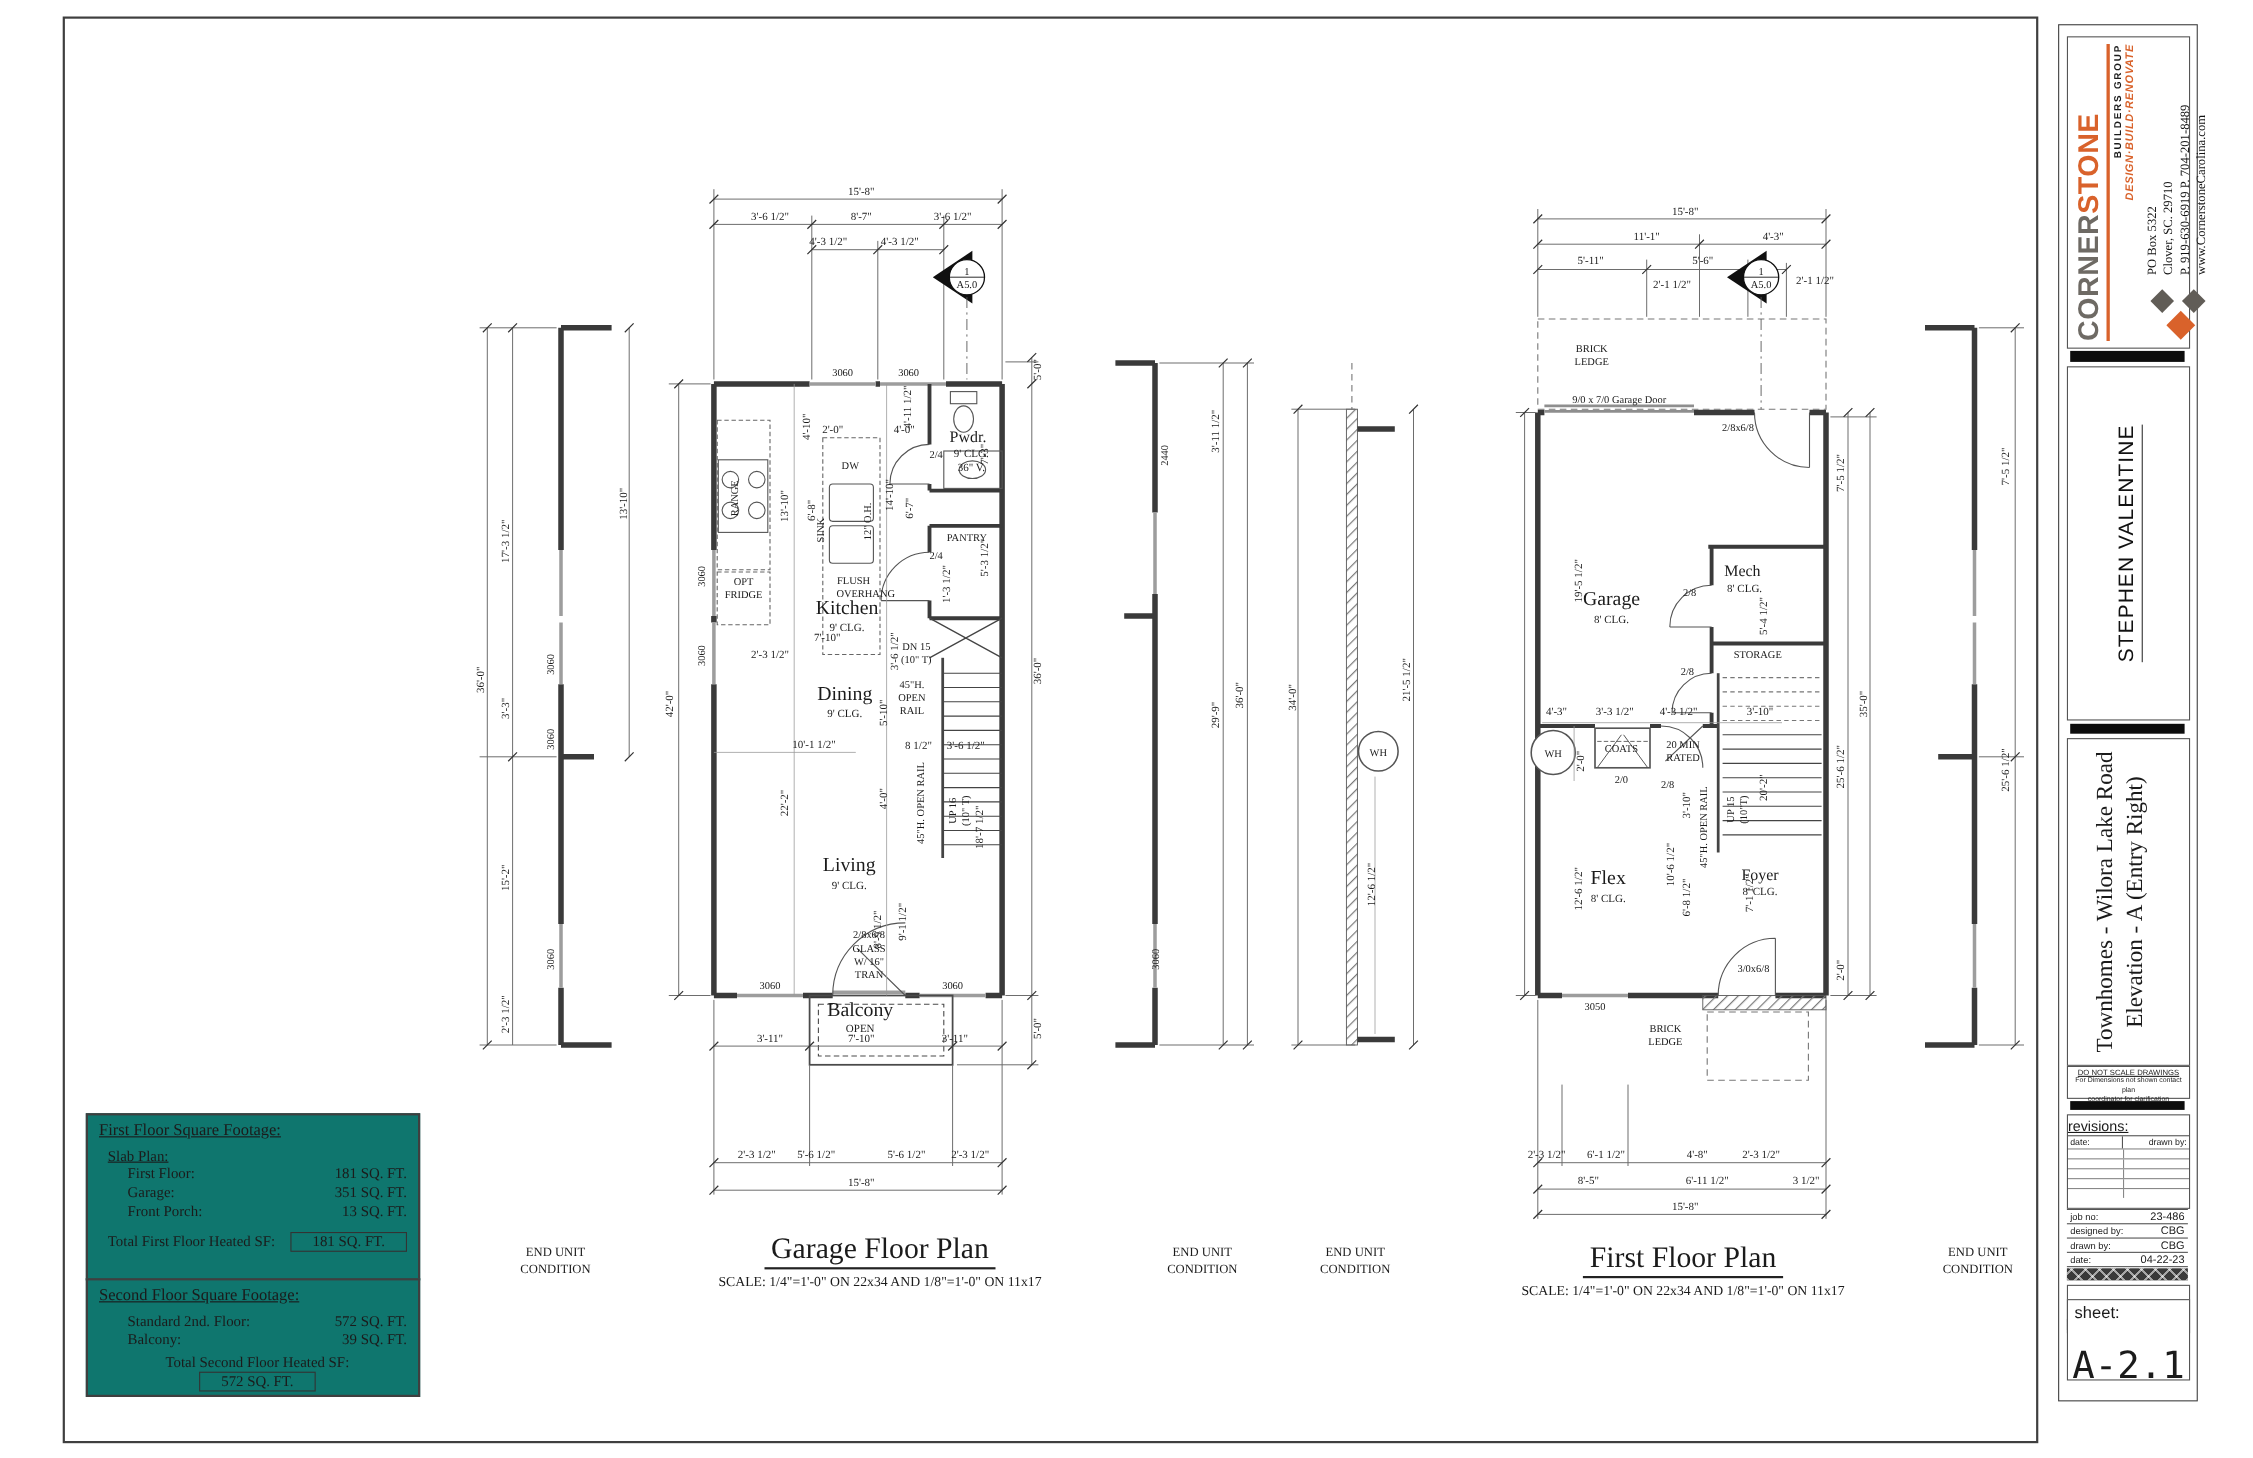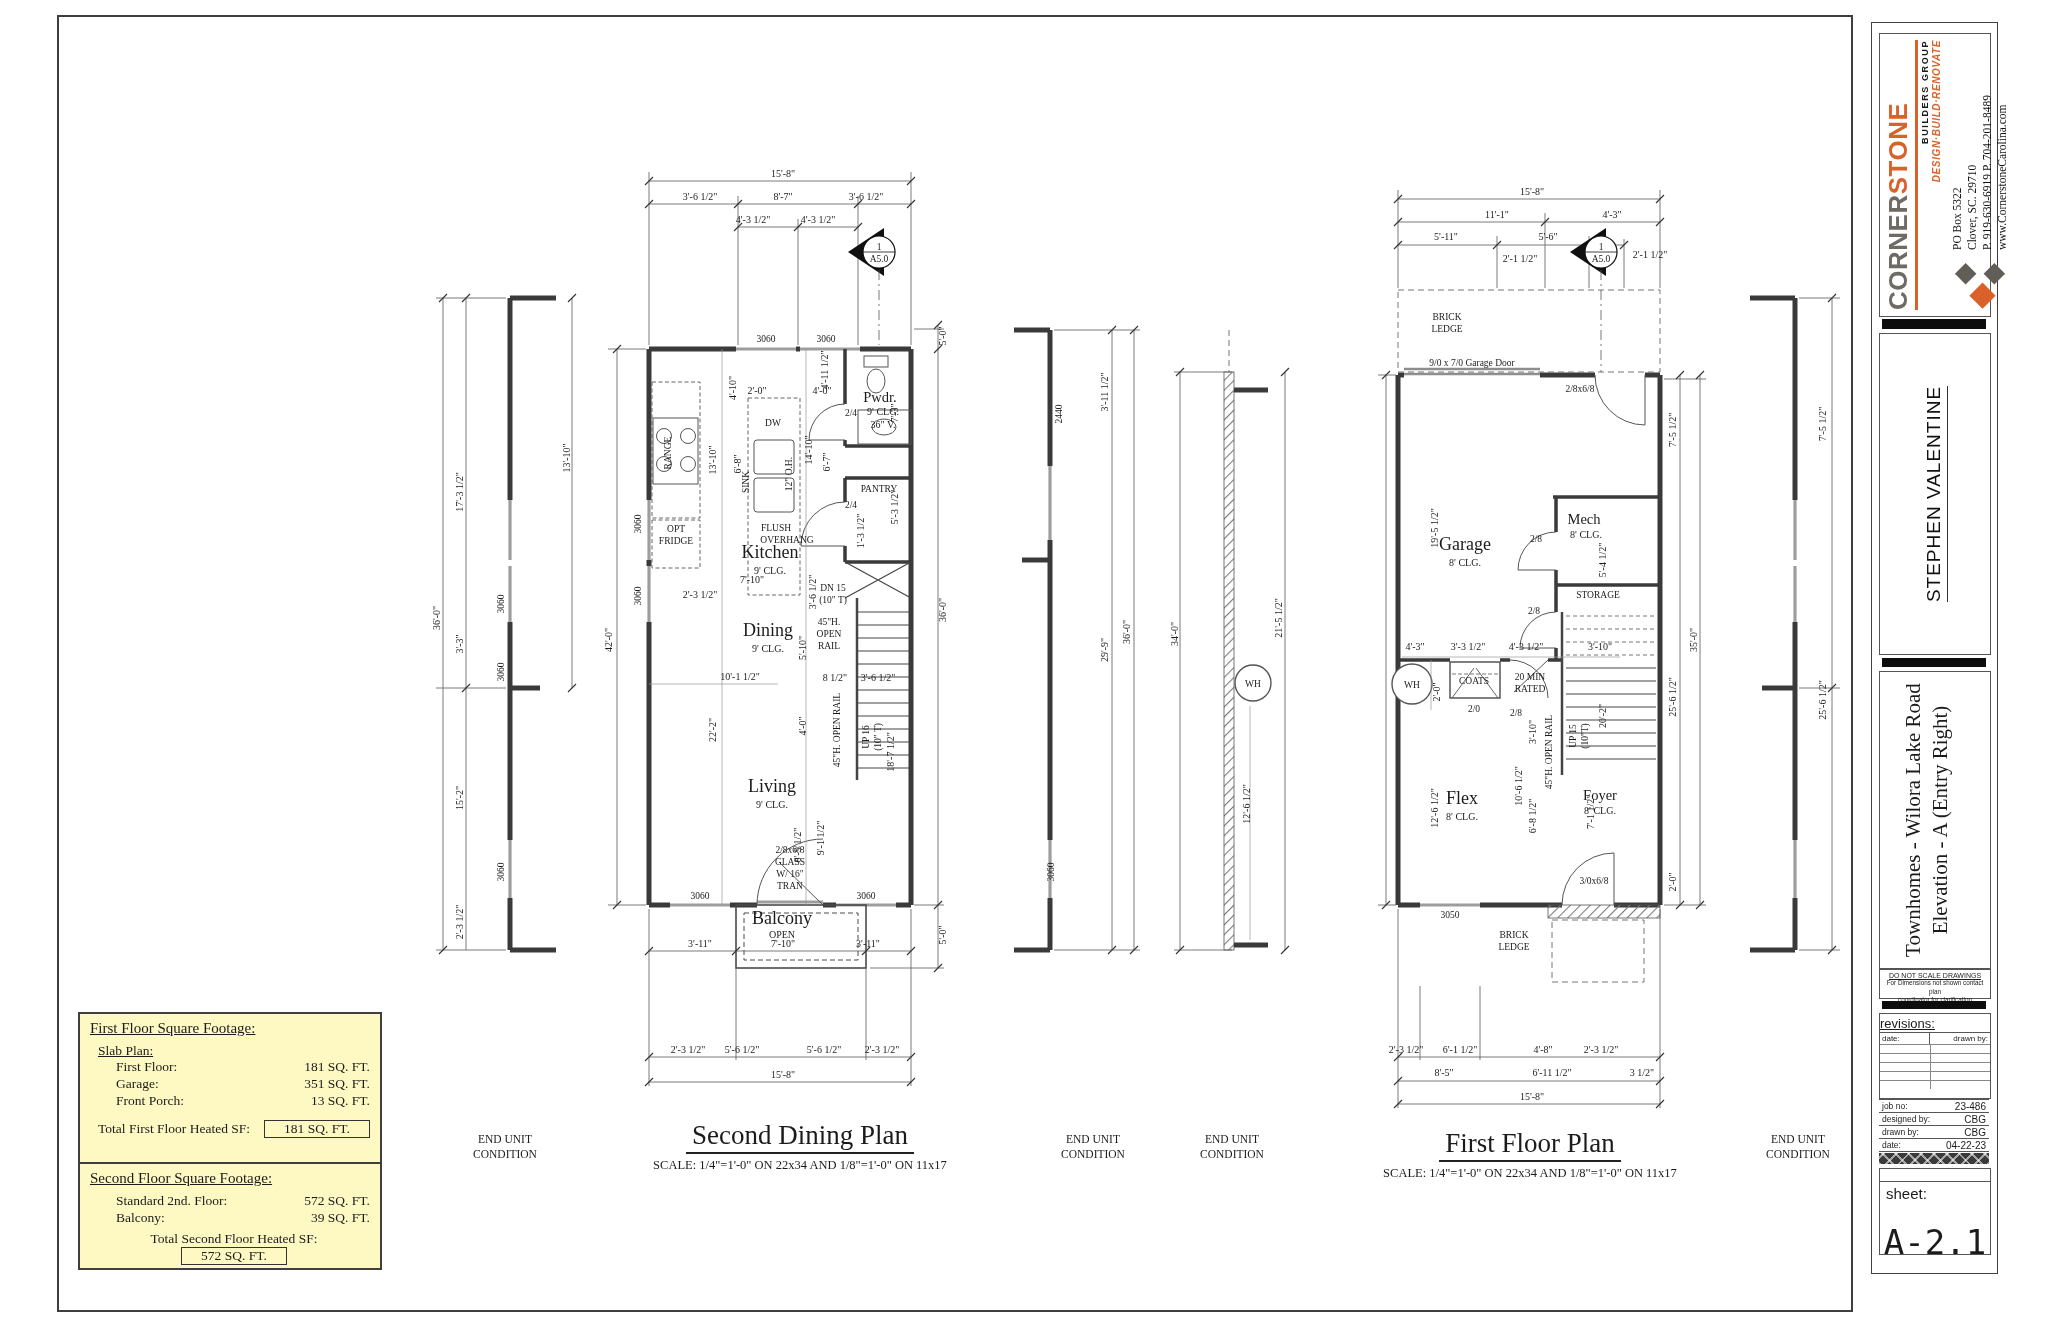--- a/index.html
+++ b/index.html
@@ -34,21 +34,21 @@
   .rev-col-r{width:55%;text-align:right;}
   .rev-row{display:flex;height:8px;border-top:1px solid #888;}
   .rev-row>div:first-child{width:45%;border-right:1px solid #888;}
   .info-row{display:flex;justify-content:space-between;align-items:center;height:12px;border-bottom:1px solid #555;font-family:"Liberation Sans",sans-serif;padding:0 3px;}
   .info-row .l{font-size:8.5px;}
   .info-row .v{font-size:10px;}
   .fp-box{font-size:9px;text-align:center;padding-top:16px;}
   .sheet-label{font-family:"Liberation Sans",sans-serif;font-size:15px;margin:3px 0 0 6px;}
   .sheet-num{font-family:"DejaVu Sans Mono",monospace;font-size:34px;text-align:center;margin-top:20px;}
   
-  .ftable{border:2px solid #3f3f3f;background:#fef9c3;padding:6px 10px;font-size:13.5px;}
+  .ftable{border:2px solid #3f3f3f;background:#0f766e;padding:6px 10px;font-size:13.5px;}
   .ftable .title{font-size:15px;text-decoration:underline;margin-bottom:6px;}
   .ftable .section{text-decoration:underline;margin-left:8px;}
   .frow{display:flex;justify-content:space-between;margin-left:26px;line-height:1.25;}
   .frow .val{text-align:right;}
   .trow{display:flex;justify-content:space-between;align-items:center;margin-top:10px;margin-left:8px;}
   .tval{border:1.5px solid #333;min-width:96px;text-align:center;padding:0 4px;}
   
   .plan-title{font-size:27px;text-align:center;}
   .plan-title span{border-bottom:2px solid #222;padding:0 6px 2px 6px;}
   .plan-scale{font-size:12.5px;text-align:center;}
@@ -384,21 +384,21 @@
       <text x="1178" y="634" class="ann dim" transform="rotate(-90 1178 634)">34'-0"</text>
       <text x="1282" y="618" class="ann dim" transform="rotate(-90 1282 618)">21'-5 1/2"</text>
       <text x="1250" y="804" class="ann dim" transform="rotate(-90 1250 804)">12'-6 1/2"</text>
       <text x="1253" y="687" class="ann note">WH</text>
       <text x="1826" y="424" class="ann dim" transform="rotate(-90 1826 424)">7'-5 1/2"</text>
       <text x="1826" y="700" class="ann dim" transform="rotate(-90 1826 700)">25'-6 1/2"</text>
     </g>
 </svg>
 
 <div class="abs plan-title" style="left:630px;top:1120px;width:340px;">
-  <span>Second Dining Plan</span>
+  <span>Garage Floor Plan</span>
 </div>
 <div class="abs plan-scale" style="left:600px;top:1158px;width:400px;">SCALE: 1/4"=1'-0" ON 22x34 AND 1/8"=1'-0" ON 11x17</div>
 
 <div class="abs plan-title" style="left:1370px;top:1128px;width:320px;">
   <span>First Floor Plan</span>
 </div>
 <div class="abs plan-scale" style="left:1330px;top:1166px;width:400px;">SCALE: 1/4"=1'-0" ON 22x34 AND 1/8"=1'-0" ON 11x17</div>
 
 <div class="abs eu" style="left:445px;top:1132px;">
   <div>END UNIT</div>

